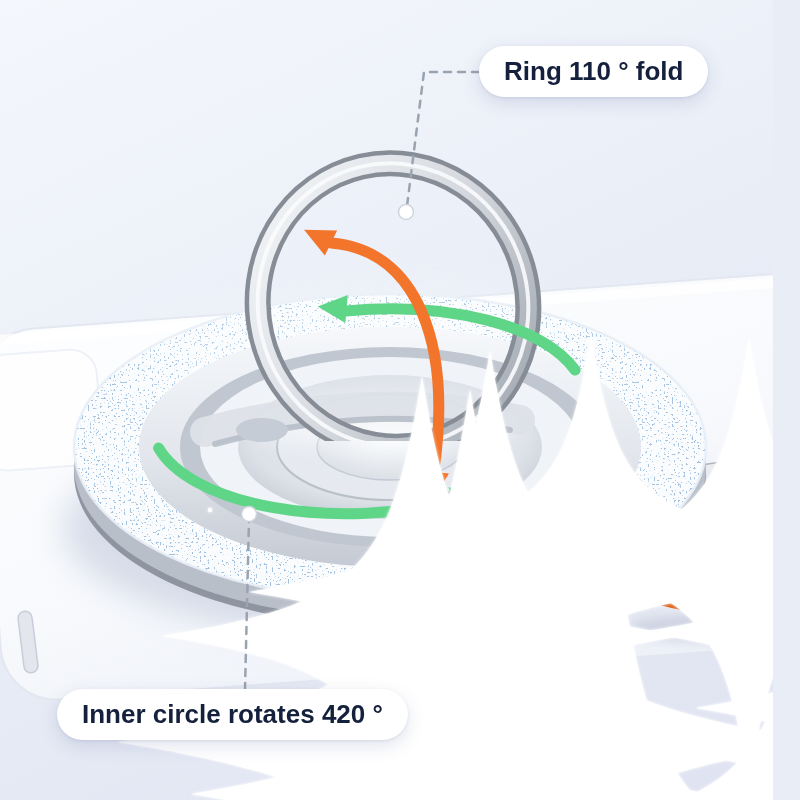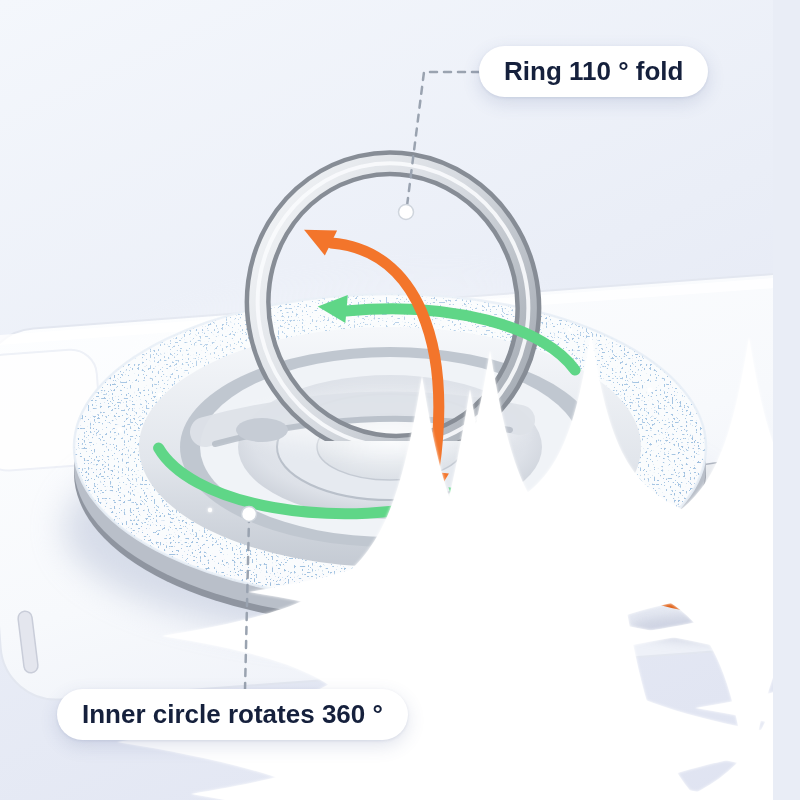--- a/index.html
+++ b/index.html
@@ -196,16 +196,16 @@
     <circle cx="406" cy="212" r="7.5" fill="#ffffff" stroke="#cfd5dd" stroke-width="1.5"></circle>
     <polyline points="245,690 249,519" fill="none" stroke-width="2.5" stroke-dasharray="7 7" stroke-linecap="round" stroke="#9aa3b0"></polyline>
     <circle cx="249" cy="514" r="7.5" fill="#ffffff" stroke="#cfd5dd" stroke-width="1.5"></circle>
   </g>
 </svg>
 
 <div class="pill pill-fold">
   <span>Ring 110 ° fold</span>
 </div>
 <div class="pill pill-rotate">
-  <span>Inner circle rotates 360 °</span>
+  <span>Inner circle rotates 420 °</span>
 </div>
 
 </div>
 
 </body></html>

